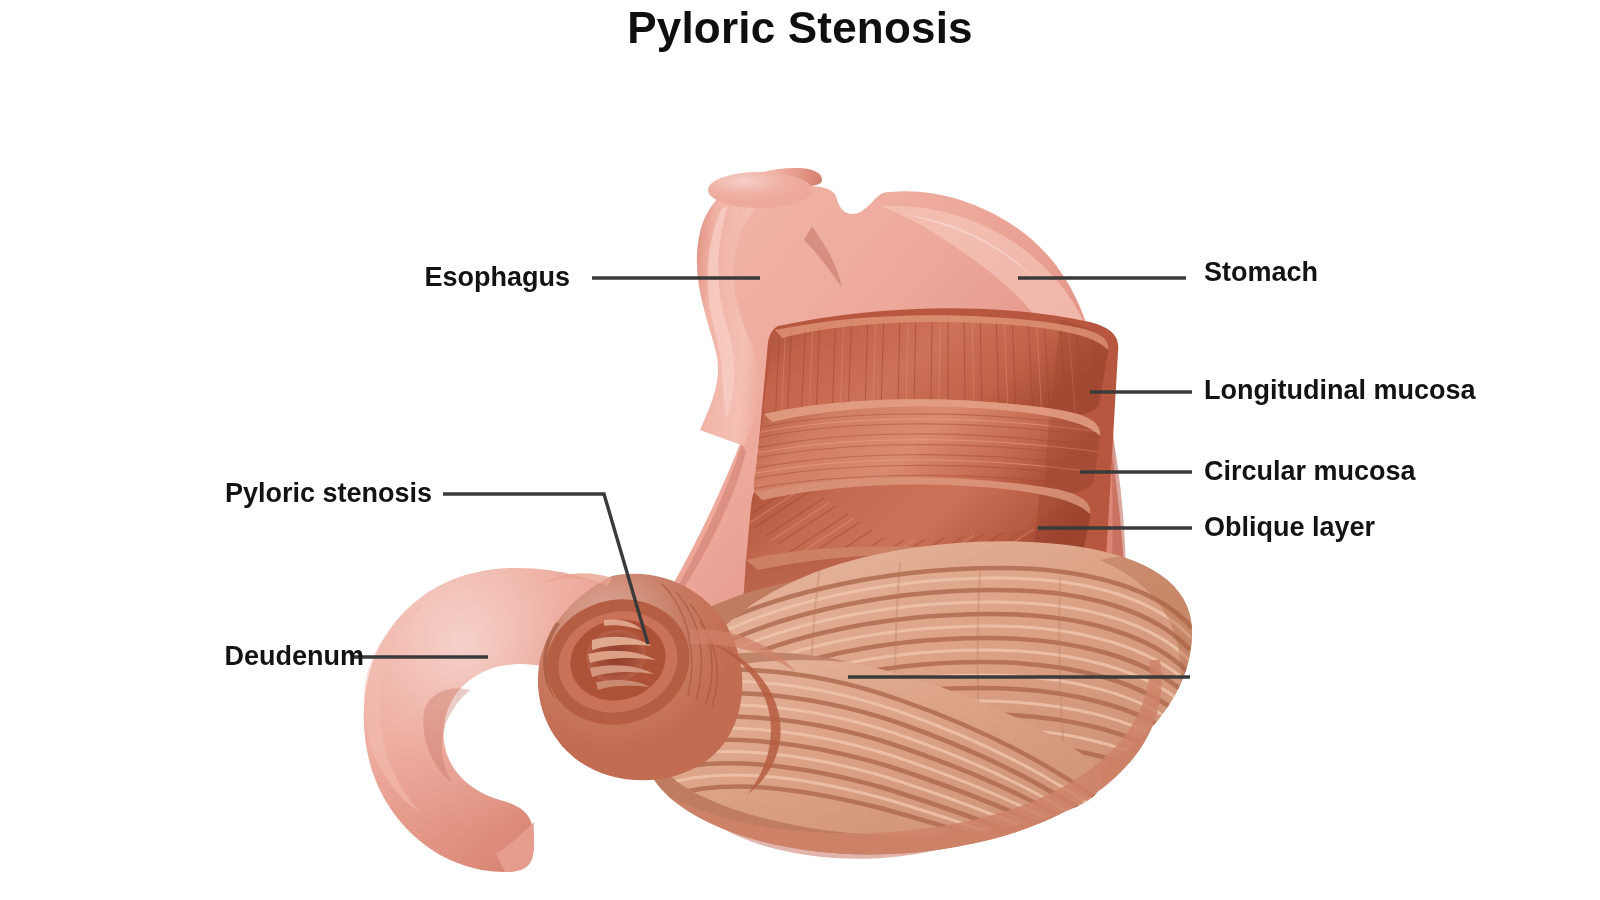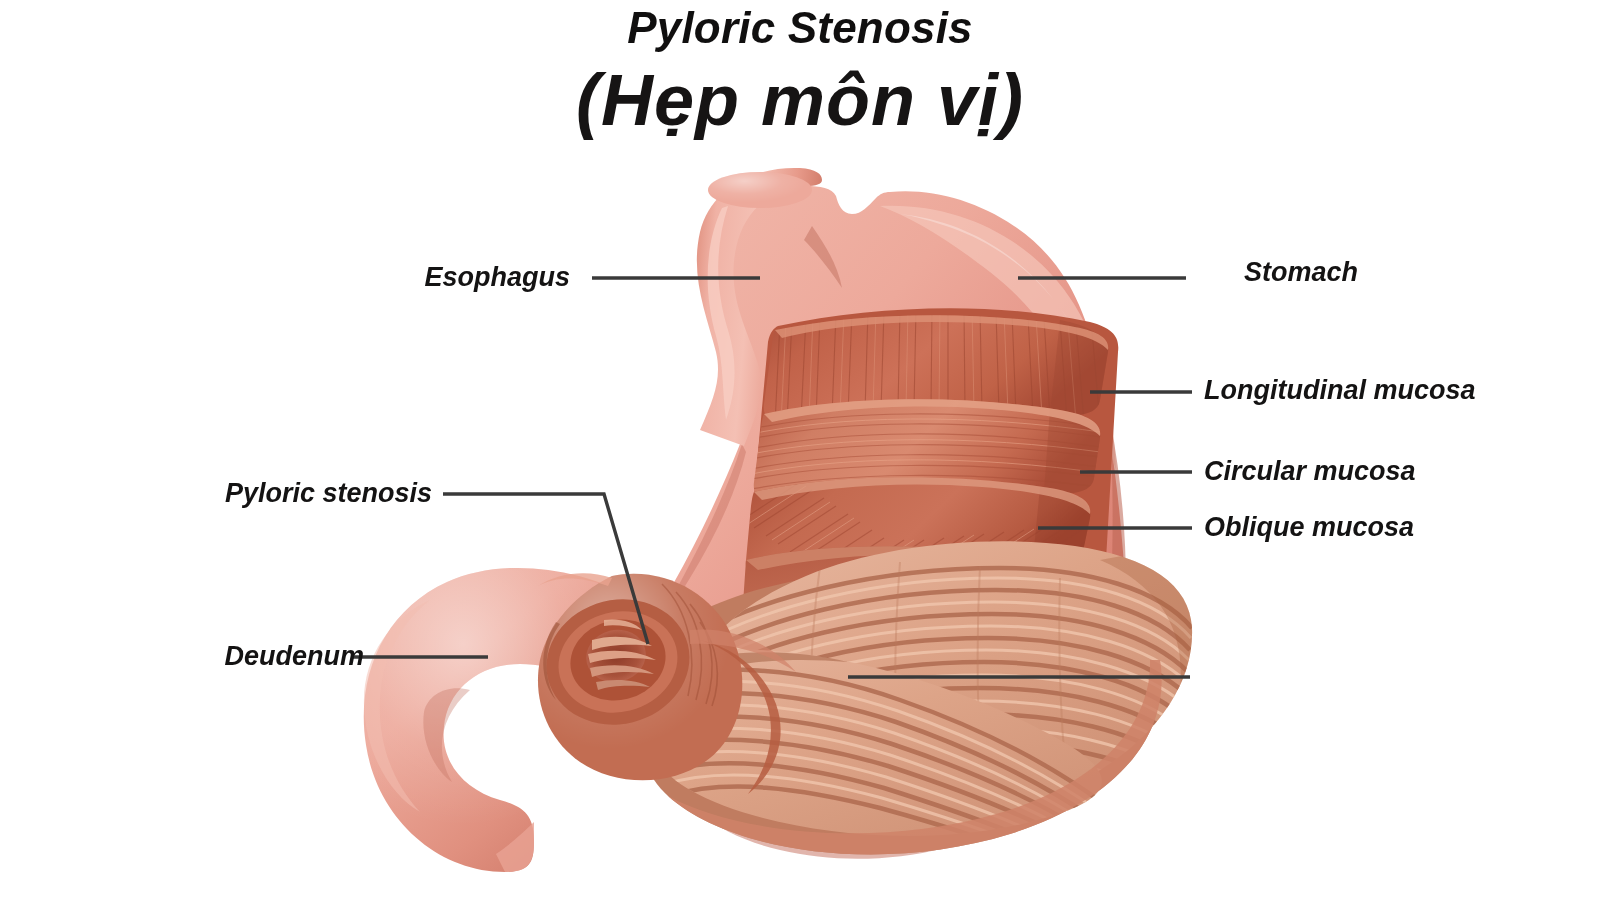--- a/index.html
+++ b/index.html
@@ -1,21 +1,21 @@
 <!DOCTYPE html>
 <html><head>
 <meta charset="utf-8">
 <style>
   html,body{margin:0;padding:0;background:#ffffff;}
   body{
     width:1600px;height:900px;overflow:hidden;position:relative;
     font-family:"Liberation Sans","DejaVu Sans",sans-serif;
     background:#ffffff;
   }
-  #stage{position:absolute;left:0;top:0;width:1600px;height:900px;background:#fff;font-style:italic;}
+  #stage{position:absolute;left:0;top:0;width:1600px;height:900px;background:#fff;}
 
   
   .title-block{position:absolute;left:0;top:0;width:1600px;text-align:center;}
   .title-main{
     font-size:44px;font-weight:bold;color:#100f0f;letter-spacing:.2px;
     margin:6px 0 0 0;line-height:1.0;
   }
   .title-sub{
     font-size:72px;font-weight:bold;color:#161414;letter-spacing:1px;
     margin:14px 0 0 0;line-height:1.0;
@@ -33,21 +33,20 @@
   #art{position:absolute;left:0;top:0;width:1600px;height:900px;}
   #leaders{position:absolute;left:0;top:0;width:1600px;height:900px;pointer-events:none;}
 </style>
 </head>
 <body>
 
 <div id="stage">
 
   <div class="title-block">
     <div class="title-main">Pyloric Stenosis</div>
-    <div class="title-sub">(Hẹp môn vị)</div>
   </div>
 
   <svg id="art" viewBox="0 0 1600 900">
     <defs>
 
       <linearGradient id="gSerosaBody" x1="0.15" y1="0.05" x2="0.95" y2="0.95">
         <stop offset="0%" stop-color="#f0b4a7"></stop>
         <stop offset="28%" stop-color="#eda99b"></stop>
         <stop offset="60%" stop-color="#e39083"></stop>
         <stop offset="88%" stop-color="#d67b6b"></stop>
@@ -499,22 +498,22 @@
       <line x1="848" y1="677" x2="1190" y2="677"></line>
     </g>
   </svg>
 
   <div class="lbl lbl-l" style="right:1030px;top:264px;">Esophagus</div>
 
   <div class="lbl lbl-l" style="right:1168px;top:480px;">Pyloric stenosis</div>
 
   <div class="lbl lbl-l" style="right:1236px;top:643px;">Deudenum</div>
 
-  <div class="lbl lbl-r" style="left:1204px;top:259px;margin-left:40px;">Stomach</div>
+  <div class="lbl lbl-r" style="left:1204px;top:259px;">Stomach</div>
 
   <div class="lbl lbl-r" style="left:1204px;top:377px;">Longitudinal mucosa</div>
 
   <div class="lbl lbl-r" style="left:1204px;top:458px;">Circular mucosa</div>
 
-  <div class="lbl lbl-r" style="left:1204px;top:514px;">Oblique mucosa</div>
+  <div class="lbl lbl-r" style="left:1204px;top:514px;">Oblique layer</div>
 
 
 </div>
 
 </body></html>

